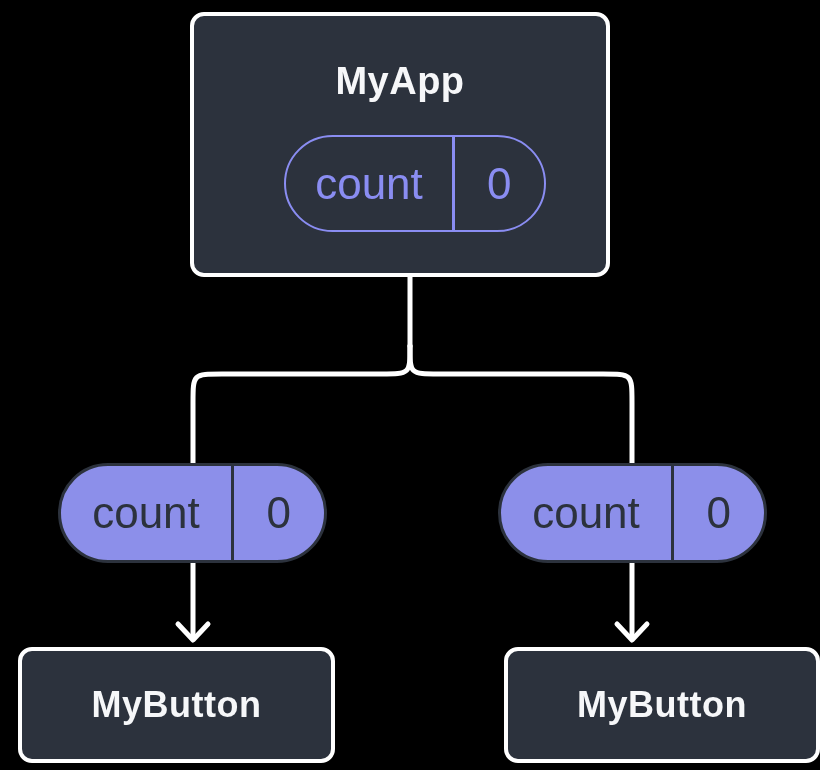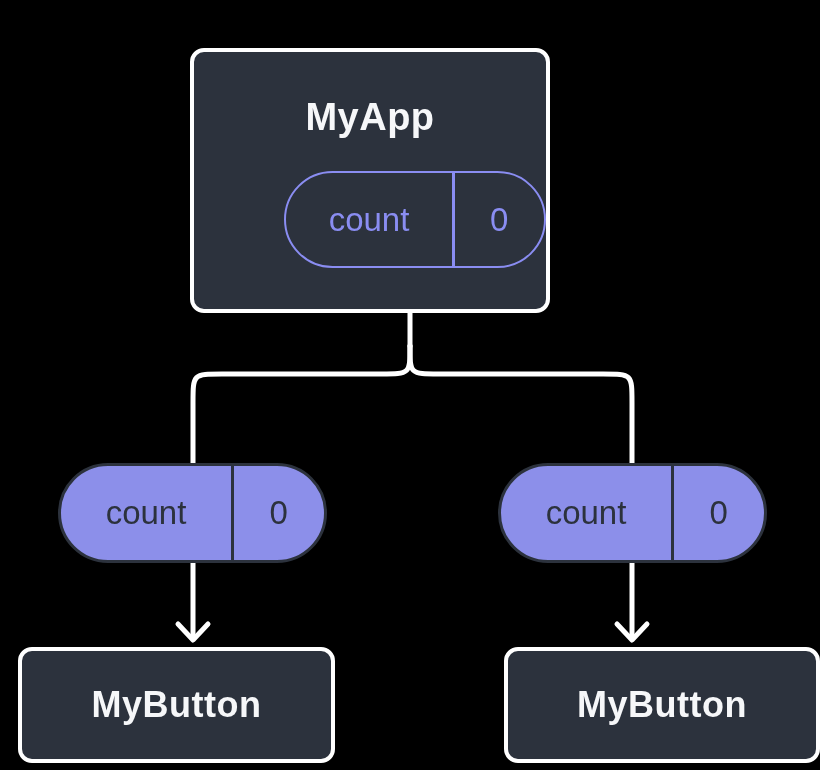--- a/index.html
+++ b/index.html
@@ -29,21 +29,21 @@
     stroke-linecap:round;
     stroke-linejoin:round;
   }
   .card{
     position:absolute;
     background:var(--card-fill);
     border:4px solid var(--card-border);
     border-radius:14px;
     z-index:1;
   }
-  .card.root{left:190px;top:12px;width:360px;height:265px;margin-top:36px;}
+  .card.root{left:190px;top:12px;width:420px;height:265px;}
   .card.leaf{display:flex;align-items:center;justify-content:center;margin-left:8px;}
   .card.leaf.left{left:10px;top:647px;width:317px;height:116px;}
   .card.leaf.right{left:496px;top:647px;width:316px;height:116px;}
   .root-title{
     position:absolute;left:0;right:0;top:44px;
     text-align:center;
     color:var(--title-text);
     font-size:38px;font-weight:700;
     letter-spacing:0.5px;
   }
@@ -51,21 +51,21 @@
     color:var(--title-text);
     font-size:36px;font-weight:600;
     letter-spacing:0.5px;
   }
   .pill{
     position:absolute;
     display:flex;
     align-items:stretch;
     border-radius:60px;
     overflow:hidden;
-    font-size:33px;
+    font-size:44px;
     z-index:1;
   }
   .pill .name{
     display:flex;align-items:center;justify-content:center;
     flex:0 0 auto;
   }
   .pill .value{
     display:flex;align-items:center;justify-content:center;
     flex:1 1 auto;
   }

